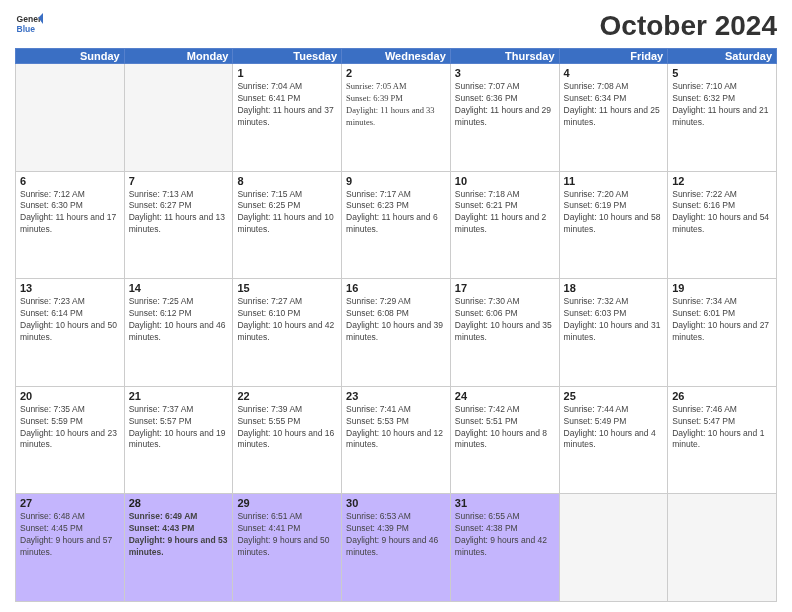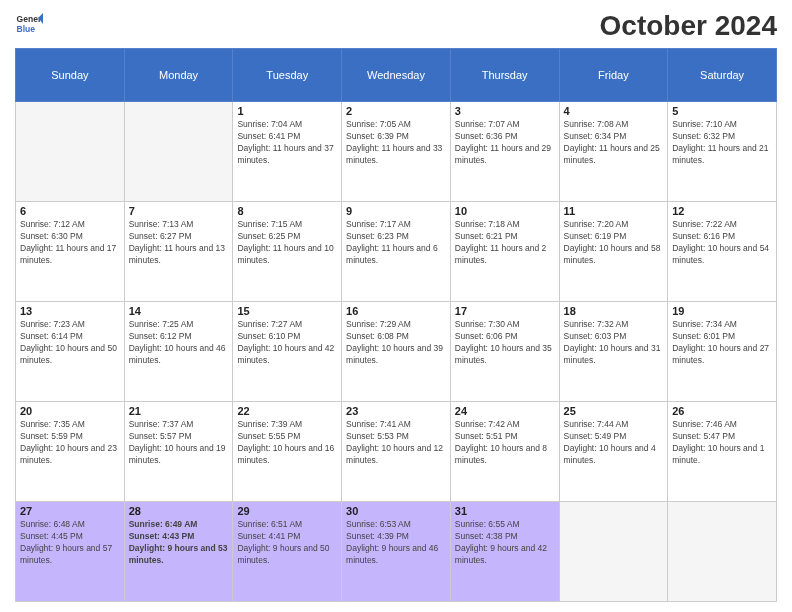--- a/index.html
+++ b/index.html
@@ -48,23 +48,23 @@
       flex: 1;
       border: 1px solid #ccc;
       border-collapse: collapse;
       width: 100%;
       table-layout: fixed;
     }
     .calendar th {
       background-color: #3a6fc4;
       color: #fff;
       font-size: 11px;
-      font-weight: normal;
-      padding: 20px 4px;
-      text-align: center;
+      font-weight: bold;
+      padding: 1px 4px;
+      text-align: right;
       border: 1px solid #5580cc;
     }
     .calendar td {
       vertical-align: top;
       border: 1px solid #ccc;
       padding: 3px 4px;
       font-size: 9px;
       color: #333;
       height: 85px;
       background: #fff;
@@ -123,21 +123,21 @@
           <td class="empty"></td>
           <td class="empty"></td>
           <td>
             <span class="day-number">1</span>
             <div class="day-info" style="white-space: pre-line;">Sunrise: 7:04 AM
 Sunset: 6:41 PM
 Daylight: 11 hours and 37 minutes.</div>
           </td>
           <td>
             <span class="day-number">2</span>
-            <div class="day-info" style="white-space: pre-line;">Sunrise: 7:05 AM
+            <div class="day-info" style="white-space: pre-line; font-family: Liberation Serif, serif;">Sunrise: 7:05 AM
 Sunset: 6:39 PM
 Daylight: 11 hours and 33 minutes.</div>
           </td>
           <td>
             <span class="day-number">3</span>
             <div class="day-info" style="white-space: pre-line;">Sunrise: 7:07 AM
 Sunset: 6:36 PM
 Daylight: 11 hours and 29 minutes.</div>
           </td>
           <td>

